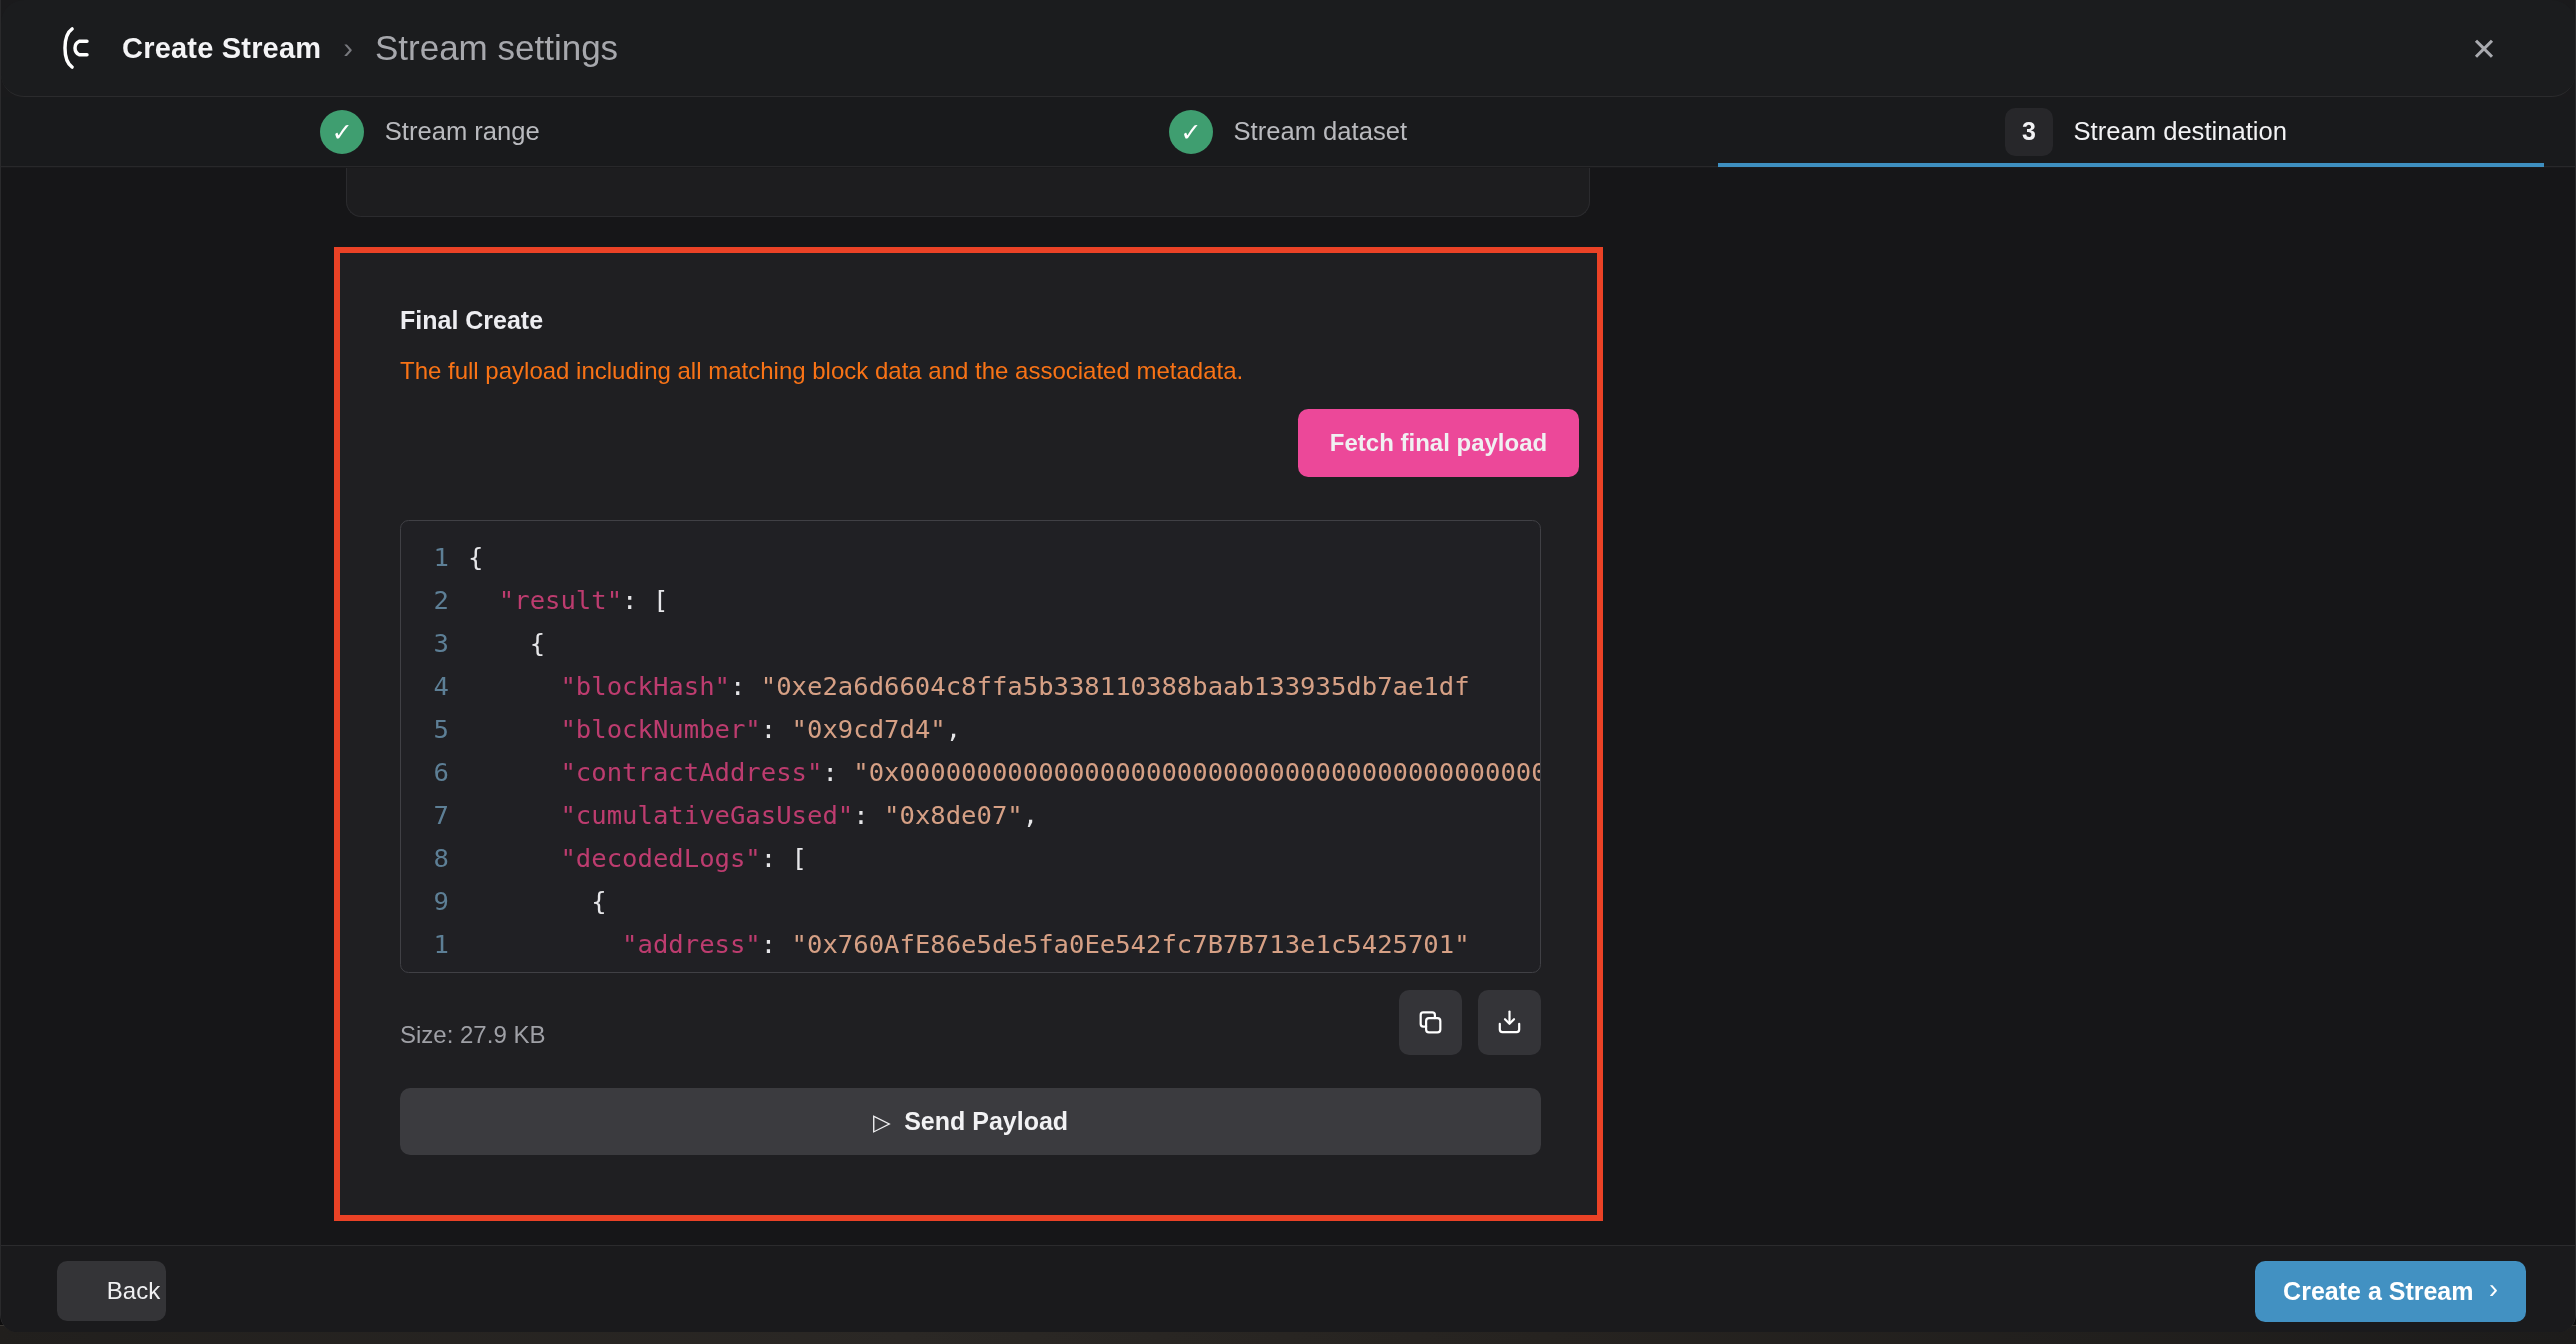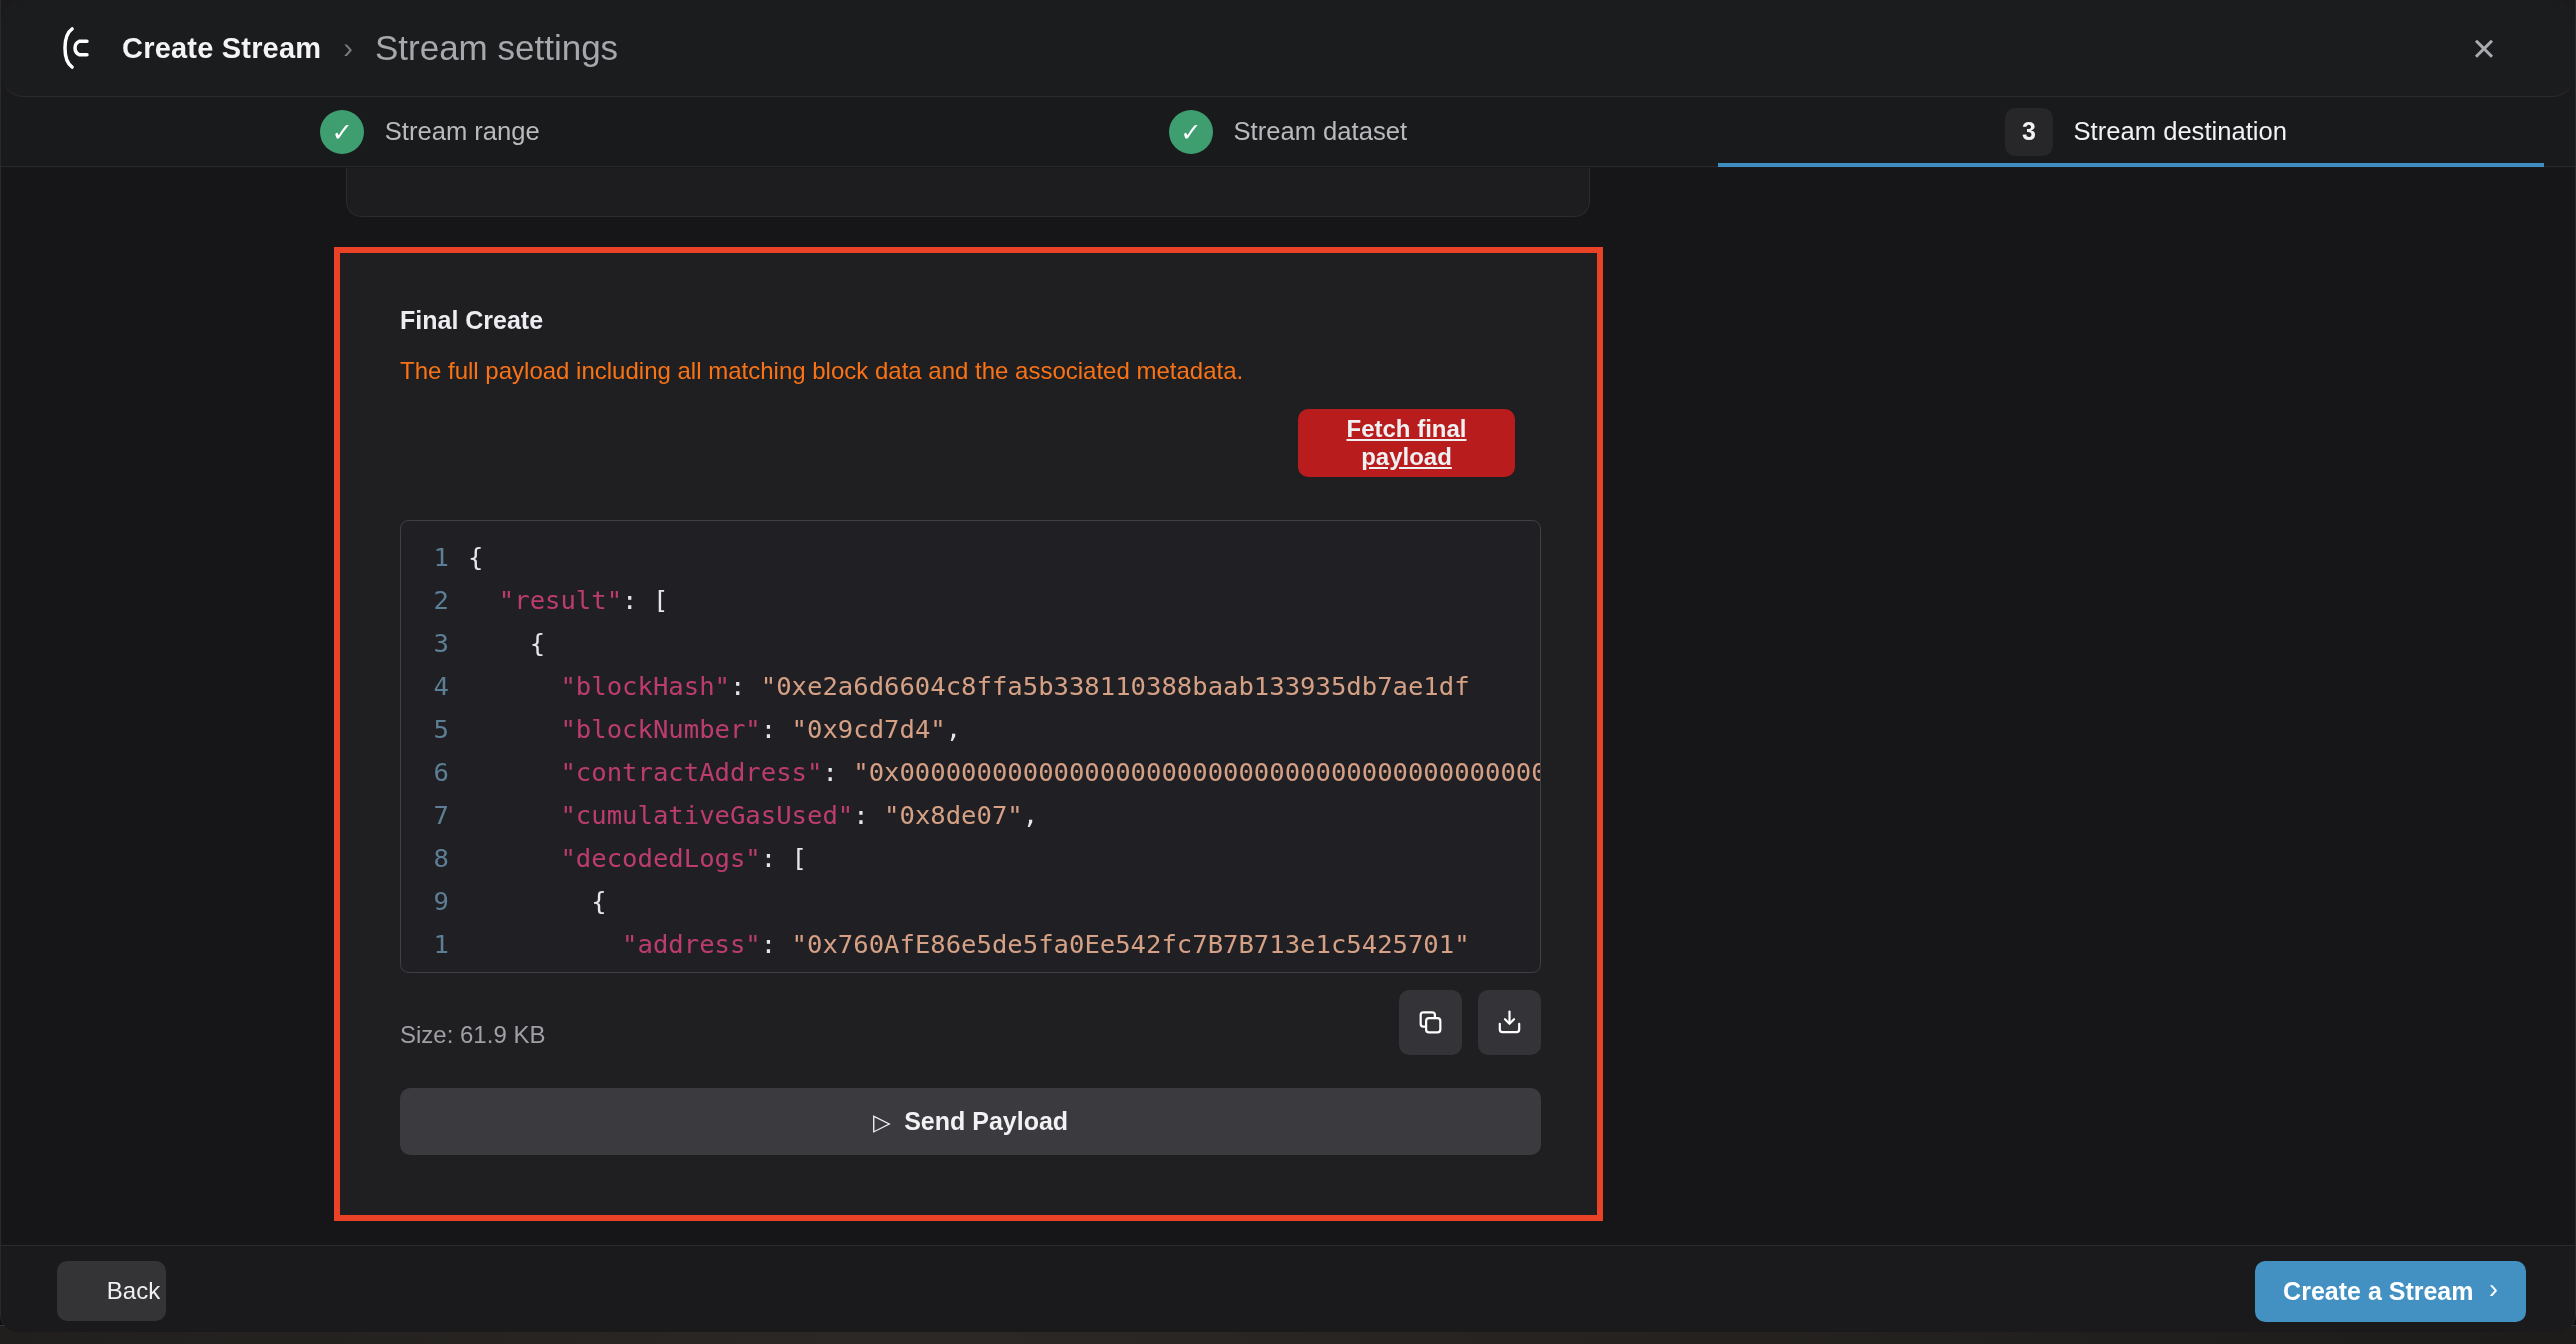--- a/index.html
+++ b/index.html
@@ -76,25 +76,24 @@
   }
   .panel-title { position:absolute; left:60px; top:53px; font-size:25px; font-weight:bold; color:#ededf1; }
   .panel-desc  { position:absolute; left:60px; top:104px; font-size:24px; color:#f97316; }
   .block-input {
     position:absolute; left:60px; top:156px; width:844px; height:68px;
     background:#1b1b1e; border:0.9px solid #323236; border-radius:10.2px;
     color:#e8e8ec; font-size:24px; padding:0 25.6px;
     font-family:"Liberation Sans", sans-serif; outline:none;
   }
   .fetch-btn {
-    position:absolute; left:958px; top:156px; width:217px; height:68px;
-    background:#b91c1c; border:none; border-radius:10.2px;
+    position:absolute; left:958px; top:156px; width:281px; height:68px;
+    background:#ec4899; border:none; border-radius:10.2px;
     color:#f0f0f2; font-size:24px; font-weight:bold; cursor:pointer;
     font-family:"Liberation Sans", sans-serif;
-    text-decoration:underline;
   }
   .code-block {
     position:absolute; left:60px; top:267px; width:1141px; height:453px;
     background:#202024; border:0.9px solid #404045; border-radius:8.5px;
     overflow:hidden; padding-top:15.4px;
     font-family:"DejaVu Sans Mono", monospace;
   }
   .code-line { display:flex; height:43px; line-height:43px; white-space:pre; font-size:25.6px; }
   .ln { flex:0 0 67px; text-align:right; padding-right:19px; color:#5d7f96; }
   .lc { flex:1 1 auto; overflow:hidden; }
@@ -187,21 +186,21 @@
             <div class="code-line"><span class="ln">3</span><span class="lc"><span class="tk-p">    {</span></span></div>
             <div class="code-line"><span class="ln">4</span><span class="lc"><span class="tk-p">      </span><span class="tk-k">"blockHash"</span><span class="tk-p">: </span><span class="tk-s">"0xe2a6d6604c8ffa5b338110388baab133935db7ae1df</span></span></div>
             <div class="code-line"><span class="ln">5</span><span class="lc"><span class="tk-p">      </span><span class="tk-k">"blockNumber"</span><span class="tk-p">: </span><span class="tk-s">"0x9cd7d4"</span><span class="tk-p">,</span></span></div>
             <div class="code-line"><span class="ln">6</span><span class="lc"><span class="tk-p">      </span><span class="tk-k">"contractAddress"</span><span class="tk-p">: </span><span class="tk-s">"0x0000000000000000000000000000000000000000000000</span></span></div>
             <div class="code-line"><span class="ln">7</span><span class="lc"><span class="tk-p">      </span><span class="tk-k">"cumulativeGasUsed"</span><span class="tk-p">: </span><span class="tk-s">"0x8de07"</span><span class="tk-p">,</span></span></div>
             <div class="code-line"><span class="ln">8</span><span class="lc"><span class="tk-p">      </span><span class="tk-k">"decodedLogs"</span><span class="tk-p">: [</span></span></div>
             <div class="code-line"><span class="ln">9</span><span class="lc"><span class="tk-p">        {</span></span></div>
             <div class="code-line"><span class="ln">1</span><span class="lc"><span class="tk-p">          </span><span class="tk-k">"address"</span><span class="tk-p">: </span><span class="tk-s">"0x760AfE86e5de5fa0Ee542fc7B7B713e1c5425701"</span></span></div>
           </div>
 
-        <div class="size-label">Size: 61.9 KB</div>
+        <div class="size-label">Size: 27.9 KB</div>
 
         <button class="icon-btn copy">
           <svg width="31" height="31" viewBox="0 0 24 24" fill="none" stroke="#ffffff" stroke-width="1.7" stroke-linecap="round" stroke-linejoin="round">
             <rect x="8.6" y="8.6" width="11" height="11" rx="2.2"></rect>
             <path d="M15.4 8.6 V 6.2 a 2 2 0 0 0 -2 -2 H 6.4 a 2 2 0 0 0 -2 2 v 7 a 2 2 0 0 0 2 2 h 2.2"></path>
           </svg>
         </button>
         <button class="icon-btn download">
           <svg width="31" height="31" viewBox="0 0 24 24" fill="none" stroke="#ffffff" stroke-width="1.7" stroke-linecap="round" stroke-linejoin="round">
             <path d="M12 3.5 V 12.5"></path>

